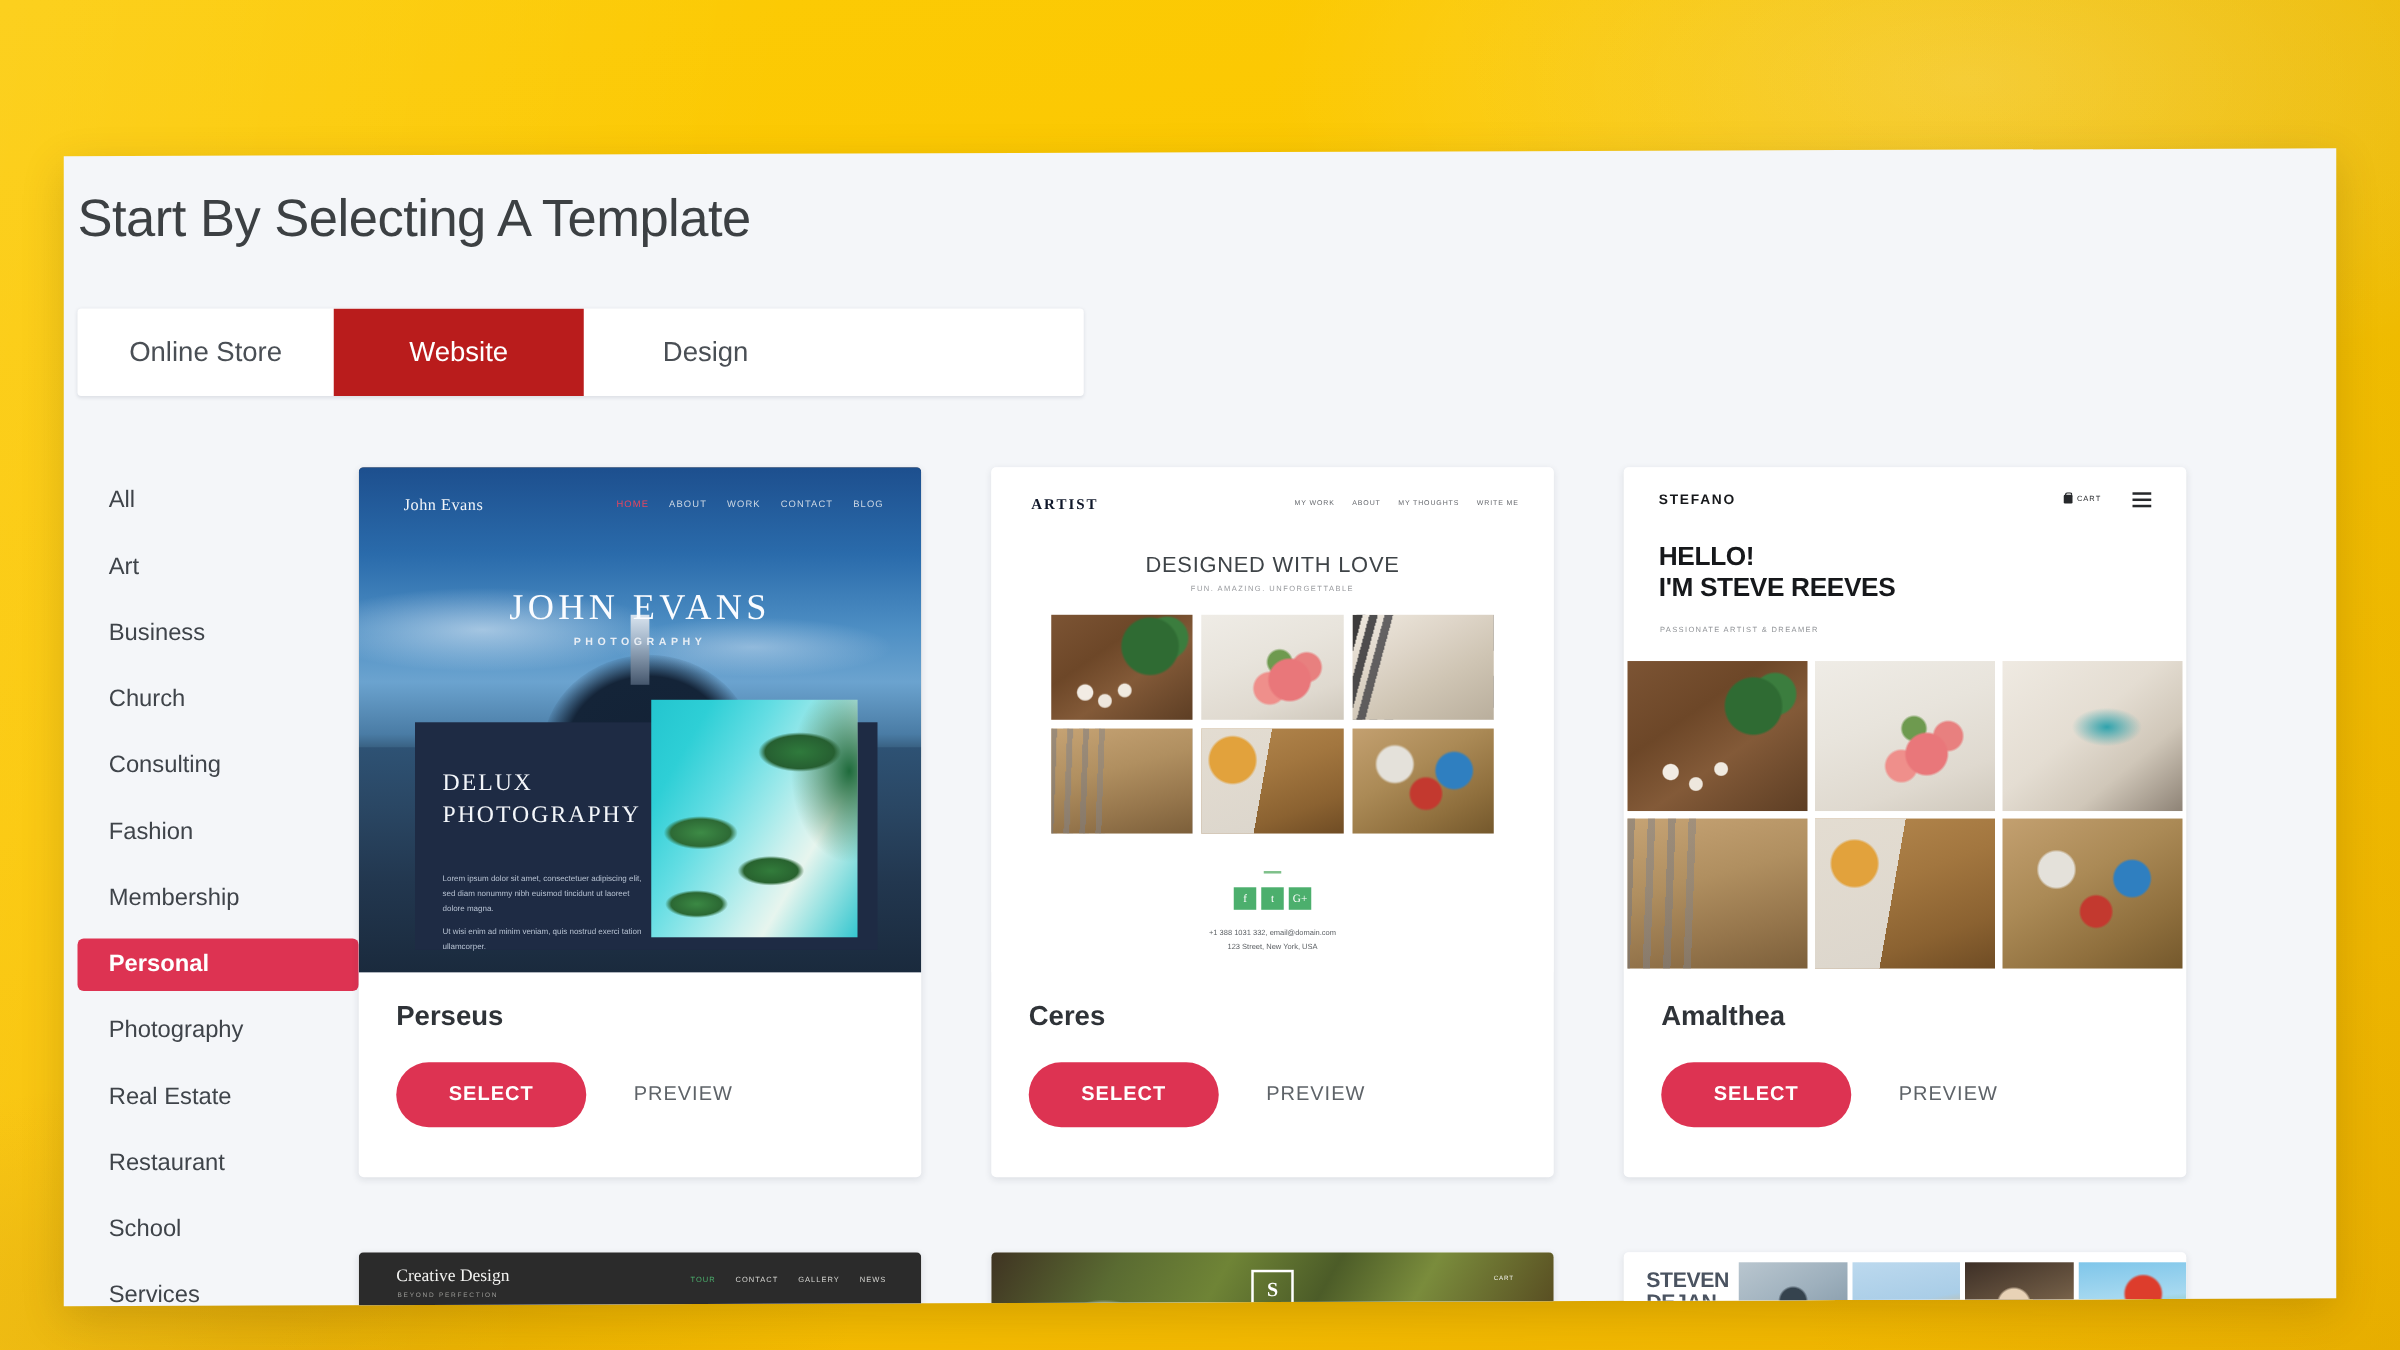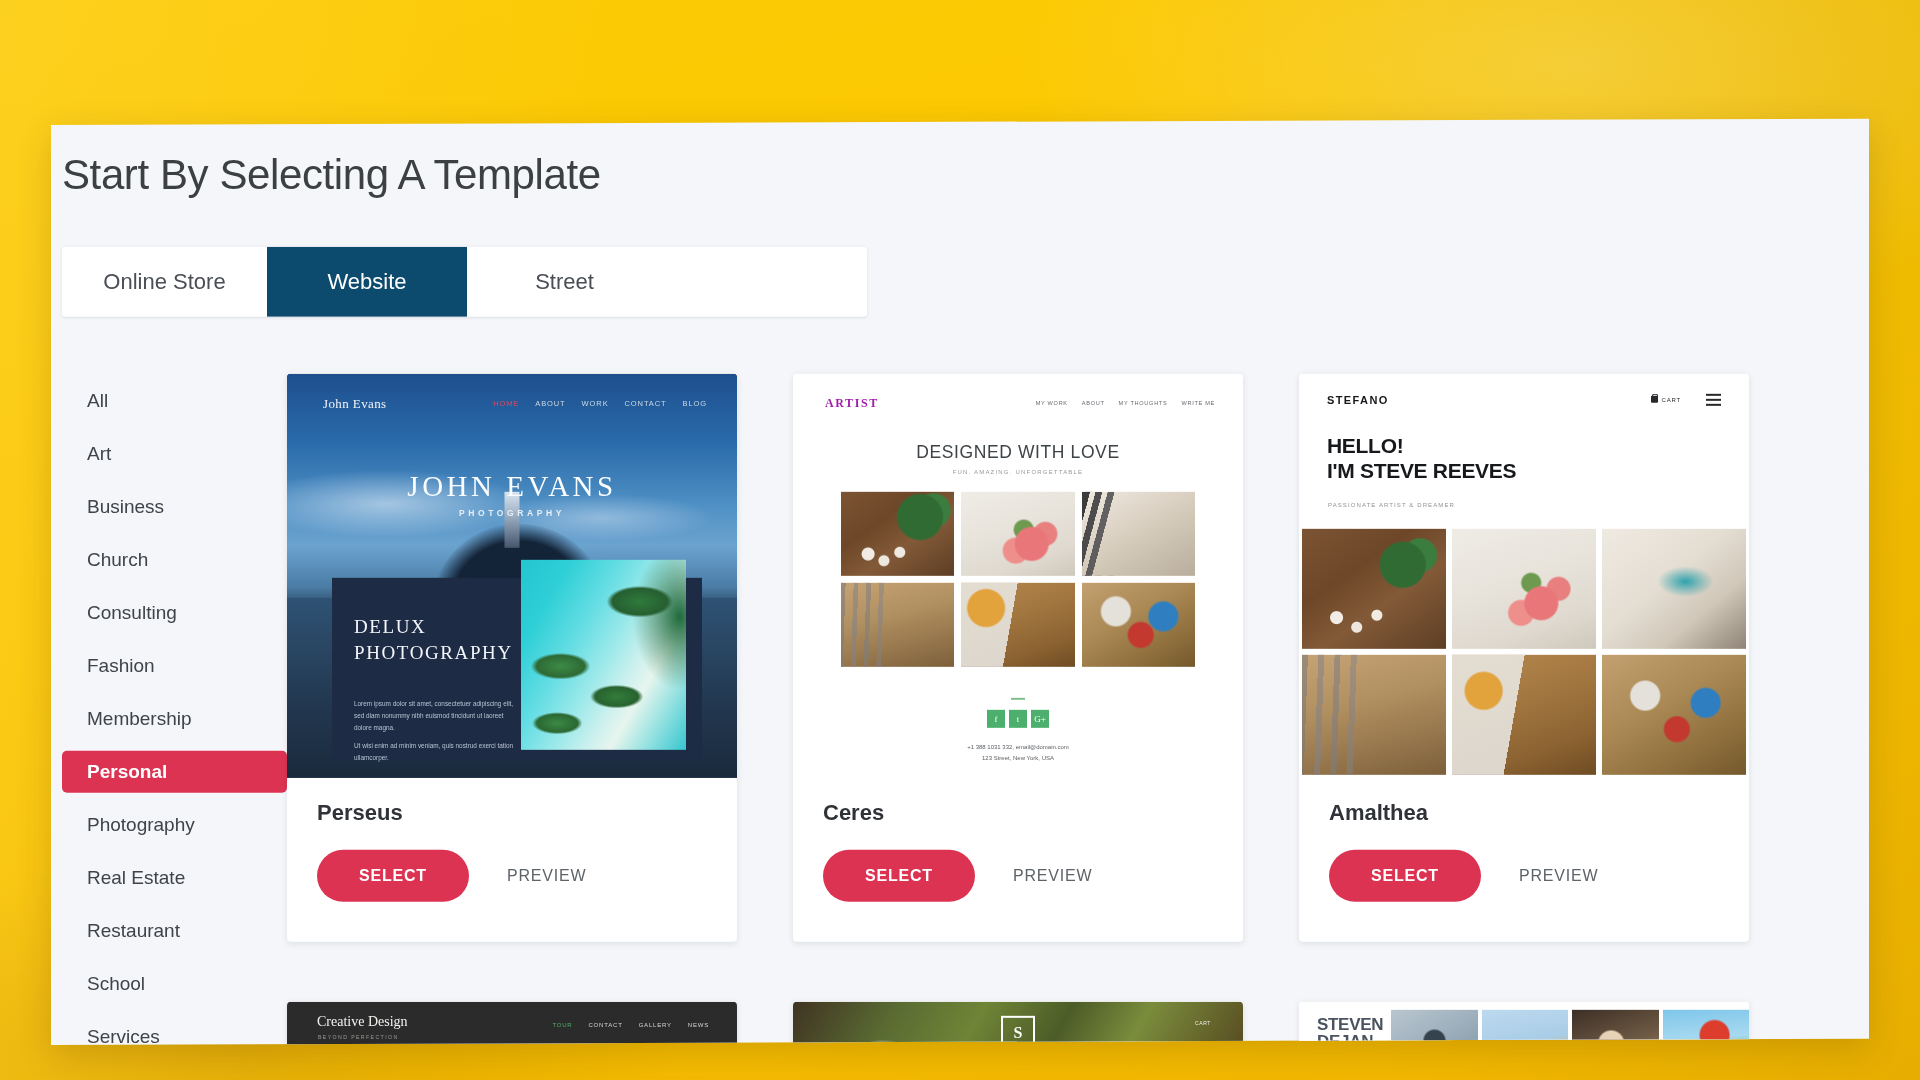--- a/index.html
+++ b/index.html
@@ -64,21 +64,21 @@
     color: #4a4f55;
     height: 100%;
     cursor: pointer;
     user-select: none;
     padding: 0 30px;
   }
   .tab.w-store  { width: 205px; }
   .tab.w-site   { width: 200px; }
   .tab.w-land   { width: 205px; }
   .tab.w-funnel { width: 195px; }
-  .tab.active { background: #0c4a6e; color: #ffffff; }
+  .tab.active { background: #b91c1c; color: #ffffff; }
 
   
   .content {
     display: flex;
     margin-top: 57px;
     padding-left: 11px;
   }
 
   
   .sidebar { width: 225px; flex: 0 0 225px; padding-top: 6px; }
@@ -207,21 +207,21 @@
       radial-gradient(ellipse 46px 22px at 72% 22%, #2f7a3c 0%, #265f31 60%, rgba(38,95,49,0) 72%),
       radial-gradient(ellipse 40px 18px at 24% 56%, #3d8b46 0%, #2d6a35 60%, rgba(45,106,53,0) 74%),
       radial-gradient(ellipse 36px 16px at 58% 72%, #327c3b 0%, #28632f 60%, rgba(40,99,47,0) 74%),
       radial-gradient(ellipse 34px 15px at 22% 86%, #3b8944 0%, #2b6833 60%, rgba(43,104,51,0) 74%),
       radial-gradient(ellipse 90px 140px at 96% 30%, #1f6b3c 0%, rgba(31,107,60,0) 52%),
       linear-gradient(120deg, #23c5cf 0%, #2ecfd6 18%, #63dde3 36%, #9ee9ea 52%, #cdf1ee 64%, #e7f5ee 72%, #9ae3e2 84%, #35c6cf 100%);
   }
 
   
   .t-ceres { background:#ffffff; position:relative; }
-  .ce-logo { position:absolute; left:32px; top:22px; font-family:"Liberation Serif", serif; font-weight:700; font-size:12px; letter-spacing:1.6px; color:#a21caf; }
+  .ce-logo { position:absolute; left:32px; top:22px; font-family:"Liberation Serif", serif; font-weight:700; font-size:12px; letter-spacing:1.6px; color:#0f172a; }
   .ce-nav { position:absolute; right:28px; top:26px; display:flex; gap:14px; font-size:5.6px; letter-spacing:0.7px; color:#66696e; }
   .ce-h1 { position:absolute; left:0; right:0; top:68px; text-align:center; font-size:17.5px; color:#3e4347; letter-spacing:0.6px; }
   .ce-sub { position:absolute; left:0; right:0; top:95px; text-align:center; font-size:6px; letter-spacing:1.2px; color:#97999d; }
   .ce-grid {
     position:absolute; left:48px; right:48px; top:118px;
     display:grid; grid-template-columns: repeat(3, 1fr); gap:7px;
   }
   .ce-grid div { height:84px; background-size:cover; }
   .ce-dash { position:absolute; left:0; right:0; top:312px; text-align:center; }
   .ce-dash span { display:inline-block; width:14px; height:2px; background:#7ec08a; }
@@ -282,21 +282,21 @@
 <div class="backdrop"></div>
 
 <div class="panel">
  <div class="panel-inner">
 
   <h1 class="page-title">Start By Selecting A Template</h1>
 
   <div class="tabs">
     <div class="tab w-store">Online Store</div>
     <div class="tab w-site active">Website</div>
-    <div class="tab w-funnel">Street</div>
+    <div class="tab w-funnel">Design</div>
   </div>
 
   <div class="content">
 
     <nav class="sidebar">
       <a class="cat">All</a>
       <a class="cat">Art</a>
       <a class="cat">Business</a>
       <a class="cat">Church</a>
       <a class="cat">Consulting</a>

